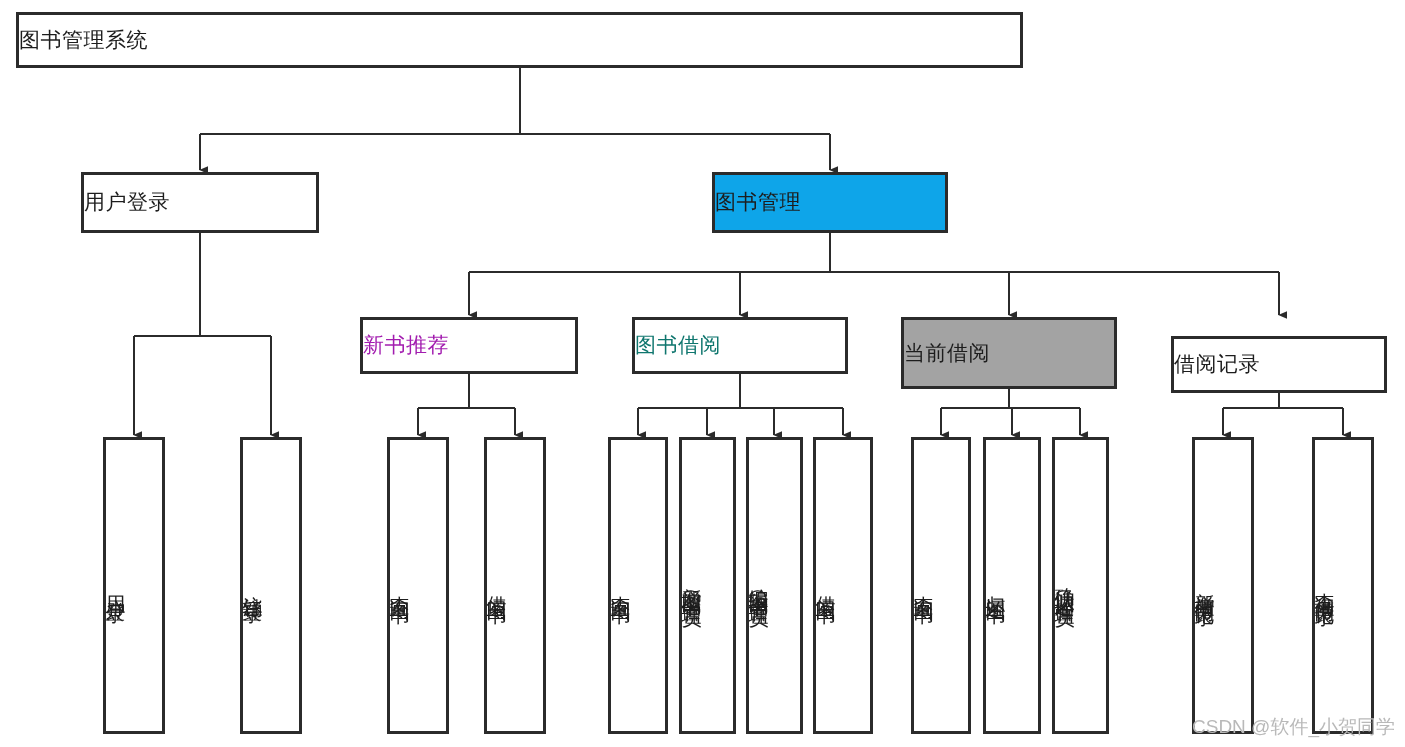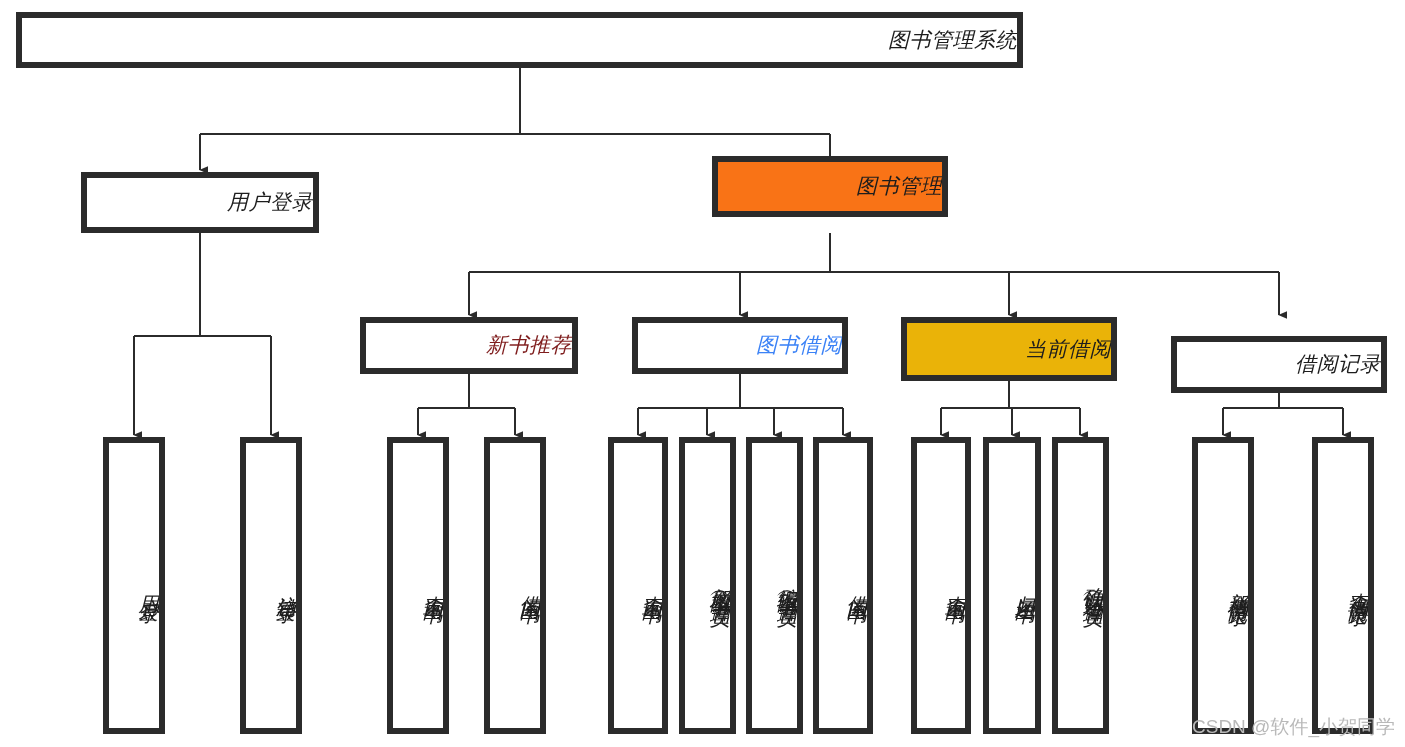--- a/index.html
+++ b/index.html
@@ -22,26 +22,25 @@
     position: absolute;
     left: 0;
     top: 0;
     width: 1405px;
     height: 747px;
   }
   .node-box {
     position: absolute;
     box-sizing: border-box;
     background: #ffffff;
-    border: 6px solid #0c4a6e;
+    border: 3px solid #0c4a6e;
     display: flex;
     align-items: center;
-    justify-content: flex-end;
+    justify-content: flex-start;
     overflow: hidden;
-    font-style: italic;
   }
   .node-label-h {
     font-size: 21px;
     color: #1d1d1d;
     line-height: 1.15;
     white-space: nowrap;
     letter-spacing: 0.5px;
   }
   .node-label-v {
     font-size: 20px;
@@ -110,30 +109,30 @@
       </g>
   </svg>
 
   <div id="nodes-layer">
       <div class="node-box" style="left: 16px; top: 12px; width: 1007px; height: 56px; border-color: rgb(43, 43, 43); background: rgb(255, 255, 255);">
         <span class="node-label-h" style="color: rgb(29, 29, 29);">图书管理系统</span>
       </div>
       <div class="node-box" style="left: 81px; top: 172px; width: 238px; height: 61px; border-color: rgb(43, 43, 43); background: rgb(255, 255, 255);">
         <span class="node-label-h" style="color: rgb(29, 29, 29);">用户登录</span>
       </div>
-      <div class="node-box" style="left: 712px; top: 156px; width: 236px; height: 61px; border-color: rgb(43, 43, 43); background: #f97316;">
+      <div class="node-box" style="left: 712px; top: 172px; width: 236px; height: 61px; border-color: rgb(43, 43, 43); background: #0ea5e9;">
         <span class="node-label-h" style="color: rgb(29, 29, 29);">图书管理</span>
       </div>
       <div class="node-box" style="left: 360px; top: 317px; width: 218px; height: 57px; border-color: rgb(43, 43, 43); background: rgb(255, 255, 255);">
-        <span class="node-label-h" style="color: #7f1d1d;">新书推荐</span>
+        <span class="node-label-h" style="color: #a21caf;">新书推荐</span>
       </div>
       <div class="node-box" style="left: 632px; top: 317px; width: 216px; height: 57px; border-color: rgb(43, 43, 43); background: rgb(255, 255, 255);">
-        <span class="node-label-h" style="color: #3b82f6;">图书借阅</span>
+        <span class="node-label-h" style="color: #0f766e;">图书借阅</span>
       </div>
-      <div class="node-box" style="left: 901px; top: 317px; width: 216px; height: 64px; border-color: rgb(43, 43, 43); background: #eab308;">
+      <div class="node-box" style="left: 901px; top: 317px; width: 216px; height: 72px; border-color: rgb(43, 43, 43); background: #a3a3a3;">
         <span class="node-label-h" style="color: rgb(29, 29, 29);">当前借阅</span>
       </div>
       <div class="node-box" style="left: 1171px; top: 336px; width: 216px; height: 57px; border-color: rgb(43, 43, 43); background: rgb(255, 255, 255);">
         <span class="node-label-h" style="color: rgb(29, 29, 29);">借阅记录</span>
       </div>
       <div class="node-box" style="left: 103px; top: 437px; width: 62px; height: 297px; border-color: rgb(43, 43, 43); background: rgb(255, 255, 255);">
         <span class="node-label-v" style="color: rgb(29, 29, 29);">用户登录</span>
       </div>
       <div class="node-box" style="left: 240px; top: 437px; width: 62px; height: 297px; border-color: rgb(43, 43, 43); background: rgb(255, 255, 255);">
         <span class="node-label-v" style="color: rgb(29, 29, 29);">注销登录</span>

